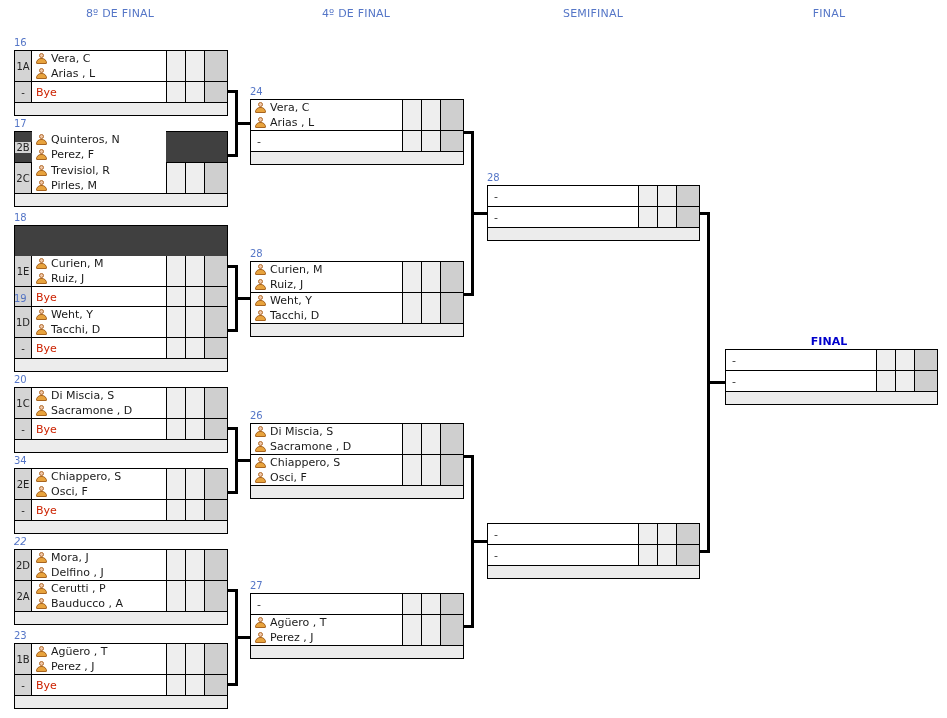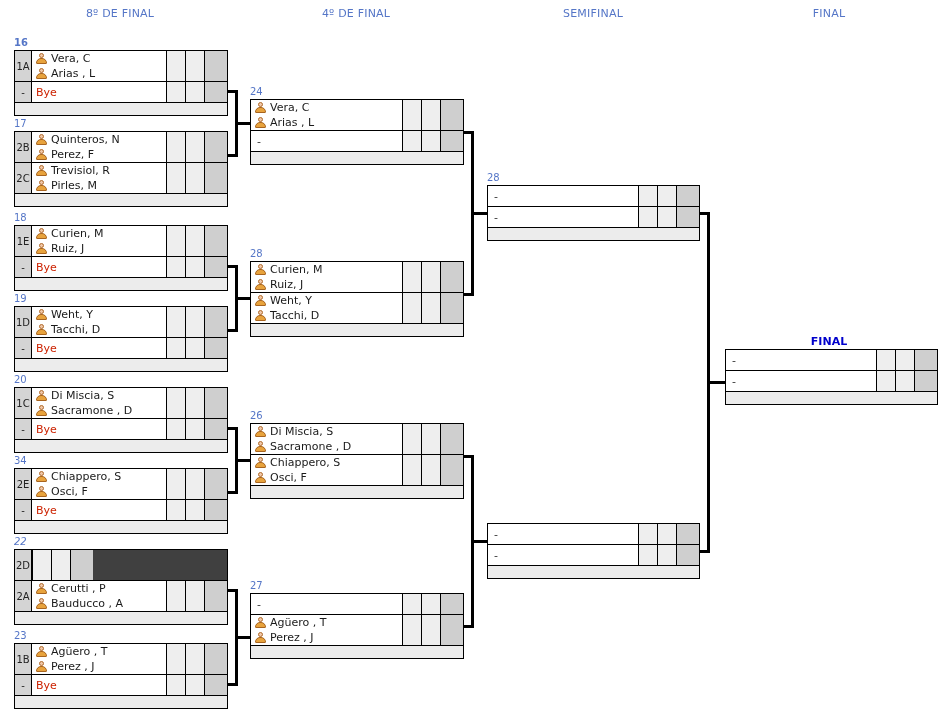--- a/index.html
+++ b/index.html
@@ -108,21 +108,21 @@
 <body>
 
 <div id="bracket">
   <div id="headers">
       <div class="round-header" style="left: 120px;">8º DE FINAL</div>
       <div class="round-header" style="left: 356px;">4º DE FINAL</div>
       <div class="round-header" style="left: 593px;">SEMIFINAL</div>
       <div class="round-header" style="left: 829px;">FINAL</div>
     </div>
   <div id="matches">
-      <div class="match-no" style="left: 14px; top: 37px; font-weight: bold;">16</div>
+      <div class="match-no" style="left: 14px; top: 37px;">16</div>
       <div class="match" style="left: 14px; top: 50px; width: 214px;">
         <div class="mrow" style="height: 31px;">
           <div class="seed">1A</div>
           <div class="players">
             <div class="pline">
               <span class="picon">
                 <i class="head"></i>
                 <i class="body"></i>
               </span>
               <span>Vera, C</span>
@@ -147,21 +147,21 @@
             </div>
           </div>
           <div class="sc"></div>
           <div class="sc"></div>
           <div class="sc wide"></div>
         </div>
         <div class="mrow mfoot" style="height: 12px;"></div>
       </div>
       <div class="match-no" style="left: 14px; top: 118px;">17</div>
       <div class="match" style="left: 14px; top: 131px; width: 214px;">
-        <div class="mrow" style="height: 31px;">
+        <div class="mrow" style="height: 31px; align-items: center;">
           <div class="seed">2B</div>
           <div class="players">
             <div class="pline">
               <span class="picon">
                 <i class="head"></i>
                 <i class="body"></i>
               </span>
               <span>Quinteros, N</span>
             </div>
             <div class="pline">
@@ -195,21 +195,21 @@
             </div>
           </div>
           <div class="sc"></div>
           <div class="sc"></div>
           <div class="sc wide"></div>
         </div>
         <div class="mrow mfoot" style="height: 12px;"></div>
       </div>
       <div class="match-no" style="left: 14px; top: 212px;">18</div>
       <div class="match" style="left: 14px; top: 225px; width: 214px;">
-        <div class="mrow" style="height: 31px;">
+        <div class="mrow" style="height: 31px; margin-top: 30px;">
           <div class="seed">1E</div>
           <div class="players">
             <div class="pline">
               <span class="picon">
                 <i class="head"></i>
                 <i class="body"></i>
               </span>
               <span>Curien, M</span>
             </div>
             <div class="pline">
@@ -345,20 +345,36 @@
           <div class="sc"></div>
           <div class="sc"></div>
           <div class="sc wide"></div>
         </div>
         <div class="mrow mfoot" style="height: 12px;"></div>
       </div>
       <div class="match-no" style="left: 14px; top: 536px; font-style: italic;">22</div>
       <div class="match" style="left: 14px; top: 549px; width: 214px;">
         <div class="mrow" style="height: 31px;">
           <div class="seed">2D</div>
+          <div class="players">
+            <div class="pline">
+              <span class="picon">
+                <i class="head"></i>
+                <i class="body"></i>
+              </span>
+              <span>Mora, J</span>
+            </div>
+            <div class="pline">
+              <span class="picon">
+                <i class="head"></i>
+                <i class="body"></i>
+              </span>
+              <span>Delfino , J</span>
+            </div>
+          </div>
           <div class="sc"></div>
           <div class="sc"></div>
           <div class="sc wide"></div>
         </div>
         <div class="mrow last" style="height: 31px;">
           <div class="seed">2A</div>
           <div class="players">
             <div class="pline">
               <span class="picon">
                 <i class="head"></i>

